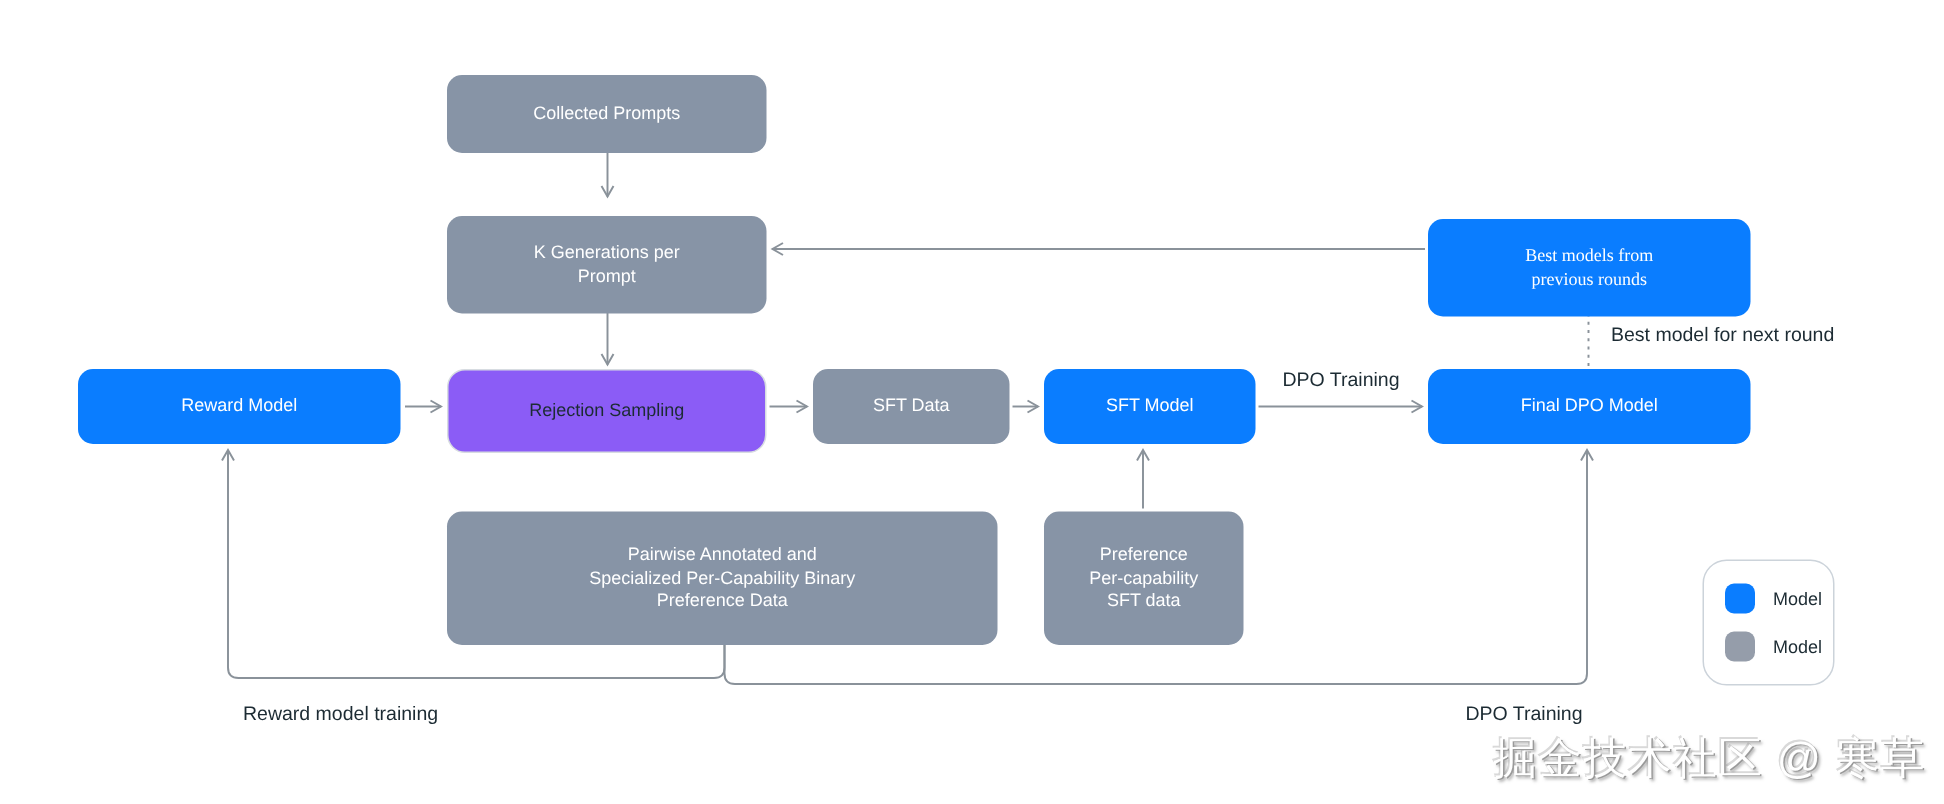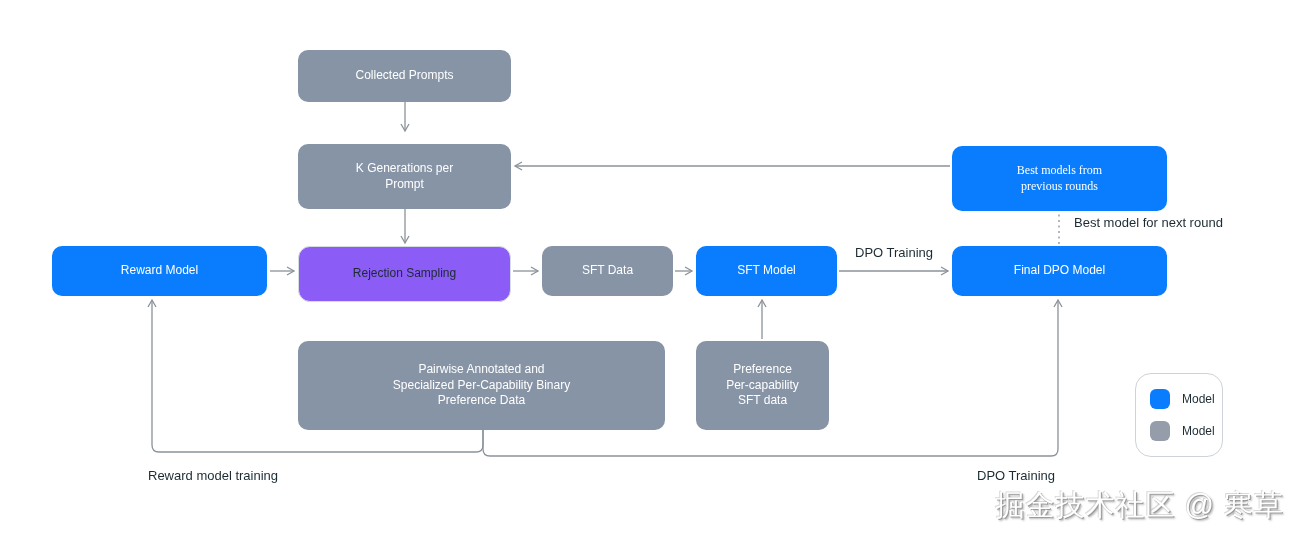--- a/index.html
+++ b/index.html
@@ -103,21 +103,21 @@
   <div class="node node-data" style="left: 696px; top: 341px; width: 133px; height: 89px; background-color: rgb(135, 148, 166);">
     <span>Preference
 Per-capability
 SFT data</span>
   </div>
 
   <span class="edge-label" style="left:855px;top:245px;">DPO Training</span>
 
   <span class="edge-label" style="left:1074px;top:215px;">Best model for next round</span>
 
-  <span class="edge-label" style="left:148px;top:468px;text-align:center;">Reward model training</span>
+  <span class="edge-label" style="left:162px;top:468px;text-align:center;">Reward model training</span>
 
   <span class="edge-label" style="left:977px;top:468px;">DPO Training</span>
 
   <div class="legend">
     <div class="legend-row">
       <span class="legend-swatch" style="background-color: rgb(10, 125, 255);"></span>
       <span class="legend-label">Model</span>
     </div>
     <div class="legend-row">
       <span class="legend-swatch" style="background-color: rgb(149, 157, 170);"></span>

